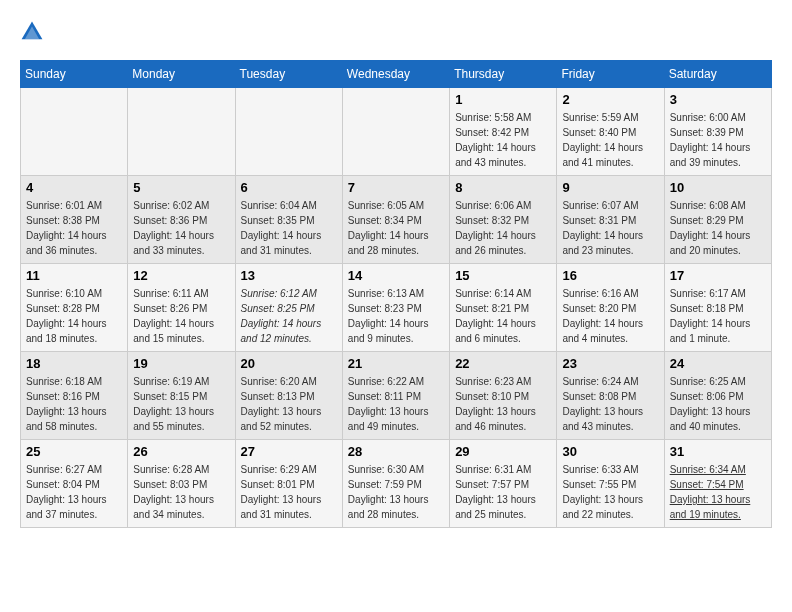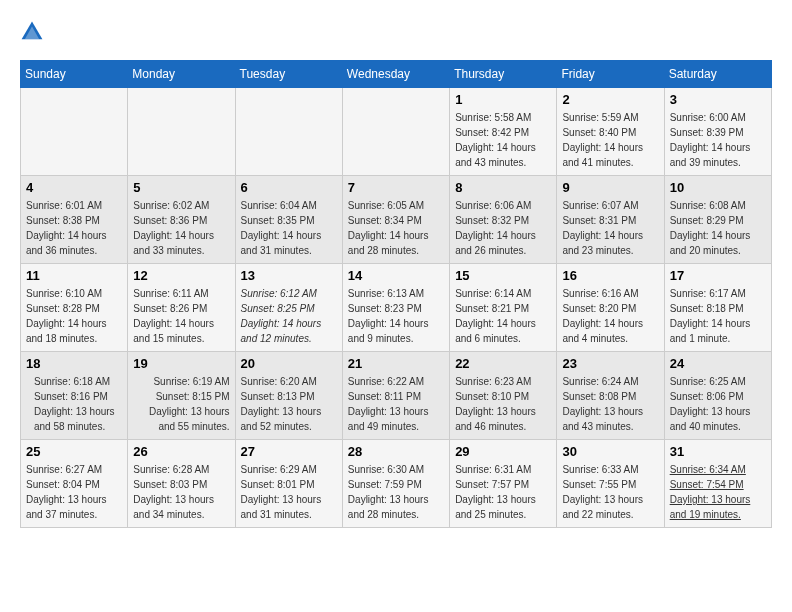--- a/index.html
+++ b/index.html
@@ -246,28 +246,28 @@
           <span class="day-number">17</span>
           <div class="day-info" style="white-space: pre-line;">Sunrise: 6:17 AM
 Sunset: 8:18 PM
 Daylight: 14 hours
 and 1 minute.</div>
         </td>
       </tr>
       <tr>
         <td>
           <span class="day-number">18</span>
-          <div class="day-info" style="white-space: pre-line; margin-left: 8px;">Sunrise: 6:18 AM
+          <div class="day-info" style="white-space: pre-line;">Sunrise: 6:18 AM
 Sunset: 8:16 PM
 Daylight: 13 hours
 and 58 minutes.</div>
         </td>
         <td>
           <span class="day-number">19</span>
-          <div class="day-info" style="white-space: pre-line; text-align: right;">Sunrise: 6:19 AM
+          <div class="day-info" style="white-space: pre-line;">Sunrise: 6:19 AM
 Sunset: 8:15 PM
 Daylight: 13 hours
 and 55 minutes.</div>
         </td>
         <td>
           <span class="day-number">20</span>
           <div class="day-info" style="white-space: pre-line;">Sunrise: 6:20 AM
 Sunset: 8:13 PM
 Daylight: 13 hours
 and 52 minutes.</div>

